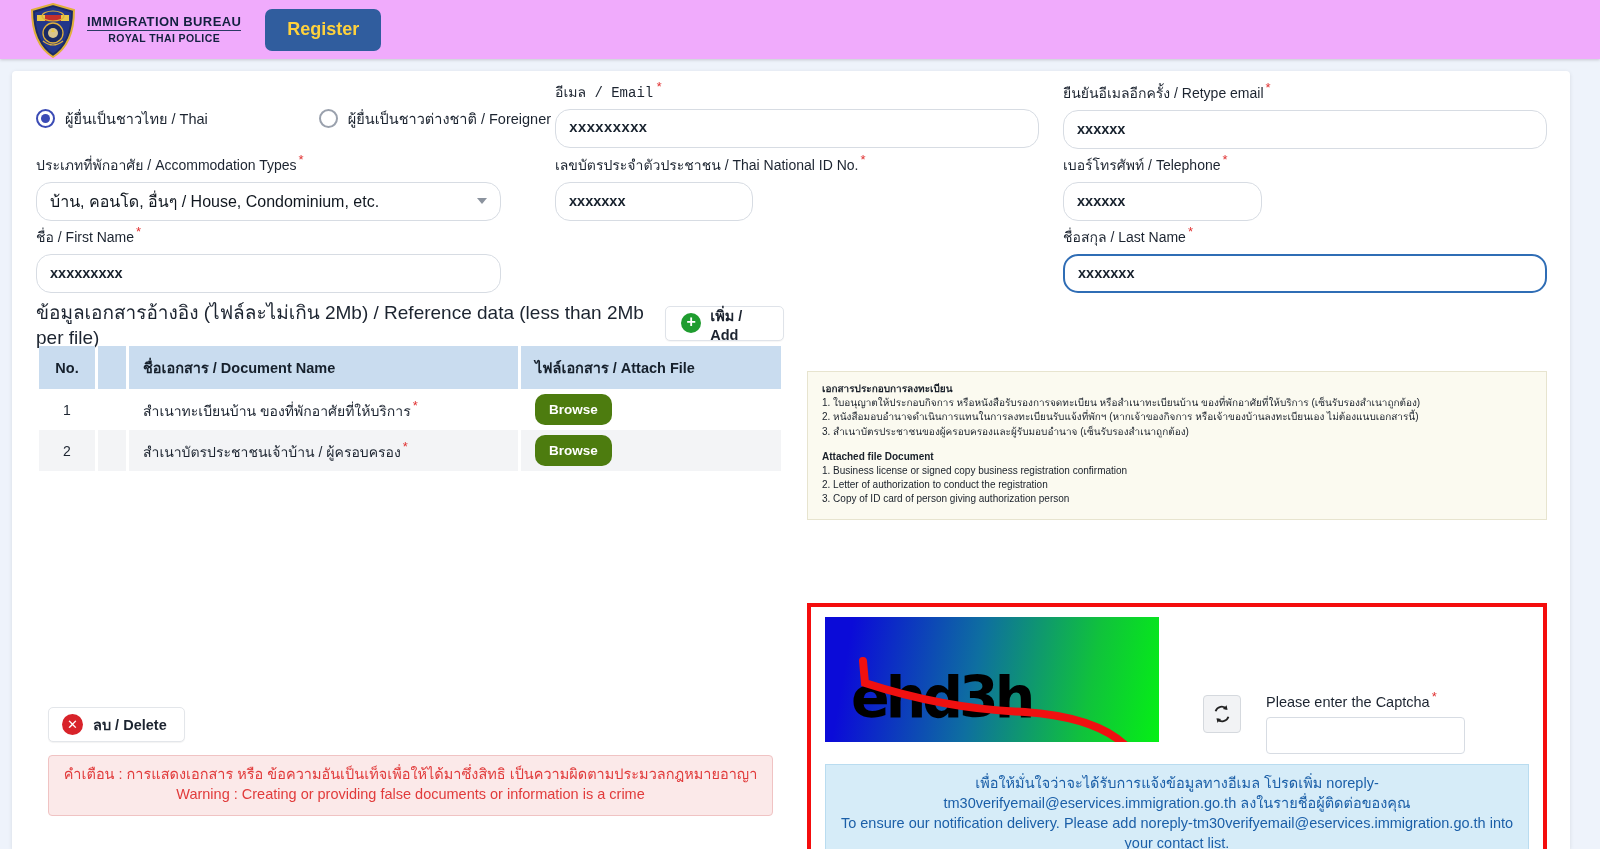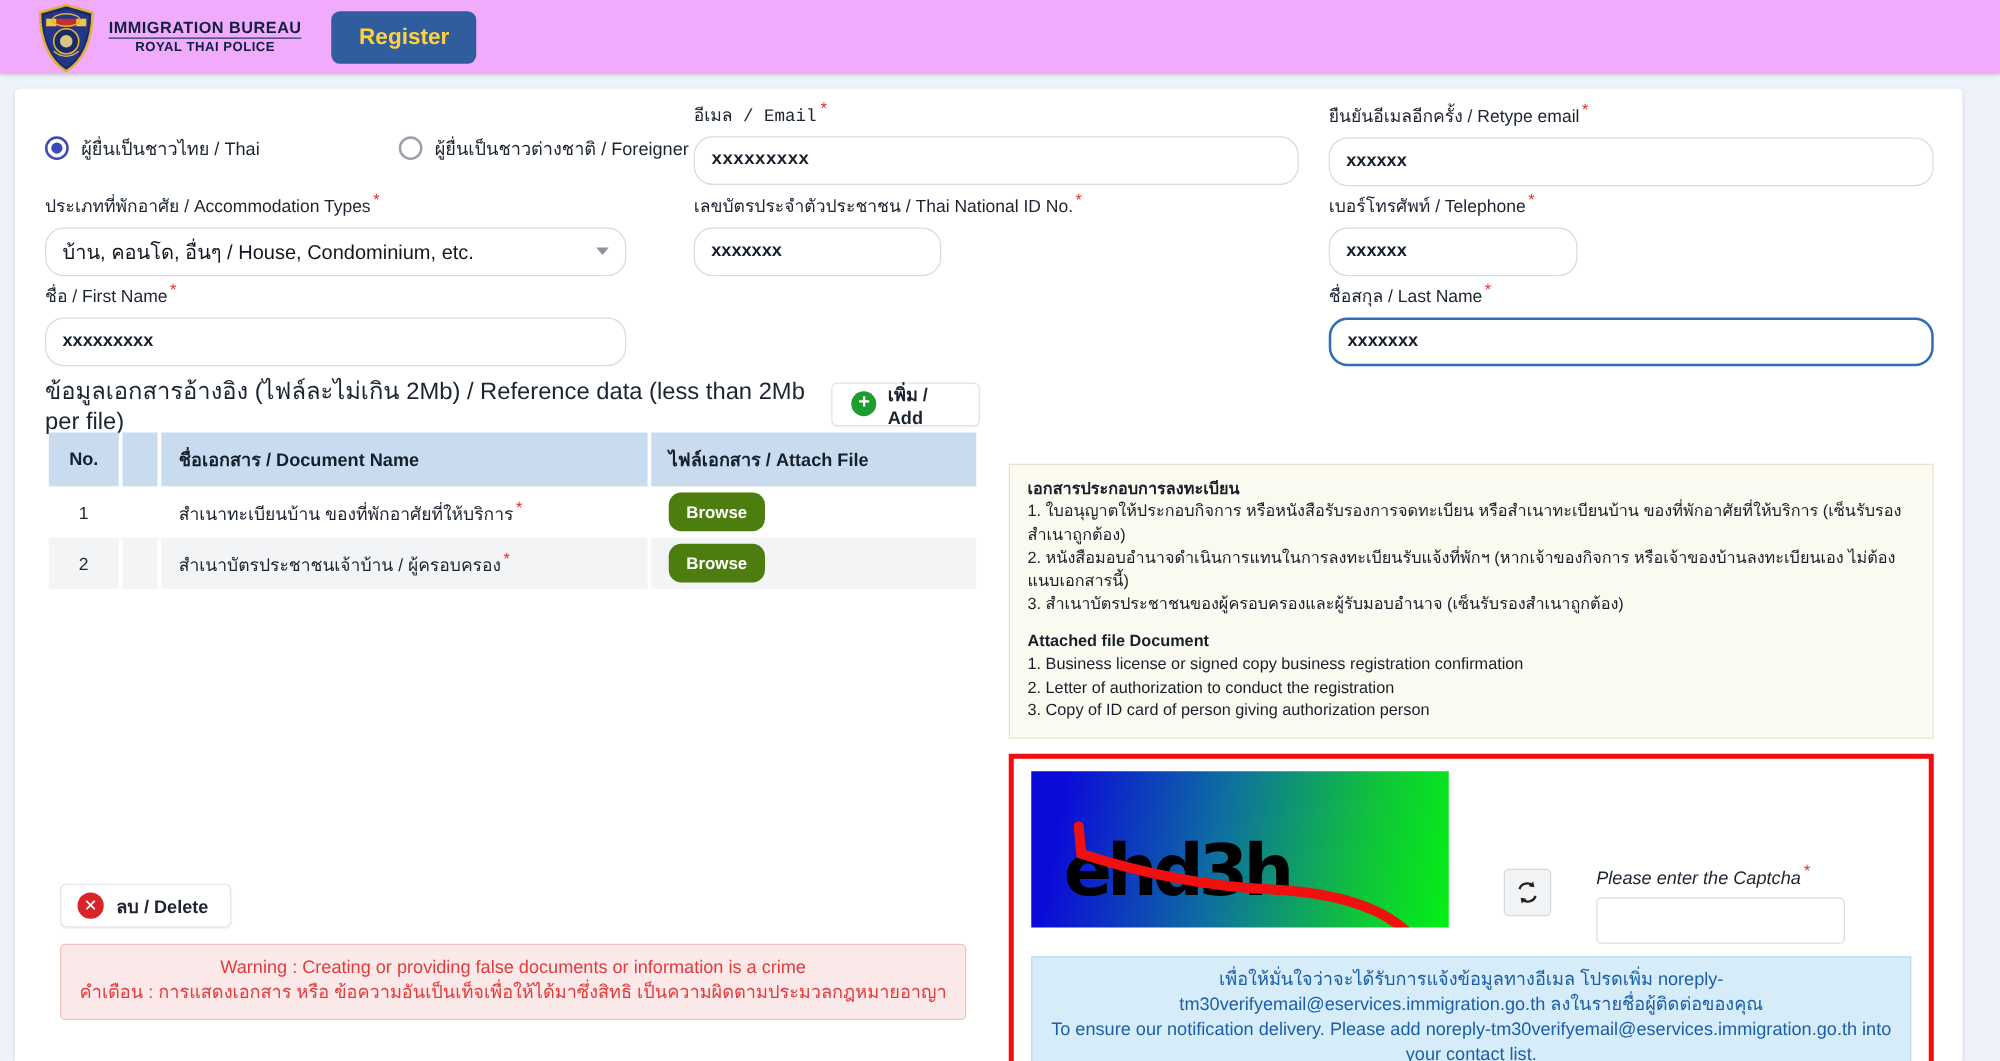--- a/index.html
+++ b/index.html
@@ -142,21 +142,21 @@
   .warn-box {
     background: #fbe9e9; border: 1px solid #f0c3c3; border-radius: 4px;
     padding: 9px 10px 11px; text-align: center;
   }
   .warn-line { color: #e13b3b; font-size: 14.5px; line-height: 1.35; }
 
   
   .info-box {
     background: #fbfaf0; border: 1px solid #e7e4cf;
     padding: 10px 14px 12px;
-    font-size: 13px; color: #181f29; line-height: 1.42;
+    font-size: 10px; color: #181f29; line-height: 1.42;
   }
   .info-box .hd { font-weight: bold; }
   .info-box .sp { height: 11px; }
 
   .captcha-panel {
     border: 4px solid #f40d0d; background: #fff;
     padding: 10px 14px 0;
     position: relative;
   }
   .cap-row { display: flex; align-items: flex-start; gap: 0; }
@@ -170,21 +170,21 @@
     font-family: "DejaVu Sans", sans-serif;
     font-weight: bold; font-size: 57px; color: #000;
     letter-spacing: -4px;
   }
   .cap-stroke { position: absolute; left: 0; top: 0; }
   .refresh-btn {
     width: 38px; height: 38px; border: 1px solid #d5d9de; border-radius: 4px;
     background: #f2f3f5; margin: 78px 0 0 44px; display: flex; align-items: center;
     justify-content: center; cursor: pointer; flex: 0 0 auto;
   }
-  .cap-input-wrap { margin: 72px 0 0 36px; font-style: italic; }
+  .cap-input-wrap { margin: 72px 0 0 25px; }
   .cap-lbl { font-size: 14.5px; color: #1c2430; margin-bottom: 7px; display: block; }
   .cap-input {
     width: 199px; height: 37px; border: 1px solid #d7dce3; border-radius: 4px; background: #fff;
   }
 
   .note-box {
     background: #d6ecf8; border: 1px solid #b9dcf0;
     margin-top: 10px; padding: 8px 12px 10px;
     text-align: center; color: #1b5fa8; font-size: 14.5px; line-height: 1.38;
   }
@@ -316,22 +316,22 @@
 
     <div class="field-block" style="left:12px; top:612px;">
       <div class="del-btn">
         <span class="x-icon">✕</span>
         <span class="del-label">ลบ / Delete</span>
       </div>
     </div>
 
     <div class="field-block" style="left:12px; top:660px; width:725px;">
       <div class="warn-box">
+        <div class="warn-line">คำเตือน : การแสดงเอกสาร หรือ ข้อความอันเป็นเท็จเพื่อให้ได้มาซึ่งสิทธิ เป็นความผิดตามประมวลกฎหมายอาญา</div>
         <div class="warn-line">Warning : Creating or providing false documents or information is a crime</div>
-        <div class="warn-line">คำเตือน : การแสดงเอกสาร หรือ ข้อความอันเป็นเท็จเพื่อให้ได้มาซึ่งสิทธิ เป็นความผิดตามประมวลกฎหมายอาญา</div>
       </div>
     </div>
 
     <div class="field-block" style="left:771px; top:276px; width:740px;">
       <div class="info-box">
         <div class="hd">เอกสารประกอบการลงทะเบียน</div>
         <div>1. ใบอนุญาตให้ประกอบกิจการ หรือหนังสือรับรองการจดทะเบียน หรือสำเนาทะเบียนบ้าน ของที่พักอาศัยที่ให้บริการ (เซ็นรับรองสำเนาถูกต้อง)</div>
         <div>2. หนังสือมอบอำนาจดำเนินการแทนในการลงทะเบียนรับแจ้งที่พักฯ (หากเจ้าของกิจการ หรือเจ้าของบ้านลงทะเบียนเอง ไม่ต้องแนบเอกสารนี้)</div>
         <div>3. สำเนาบัตรประชาชนของผู้ครอบครองและผู้รับมอบอำนาจ (เซ็นรับรองสำเนาถูกต้อง)</div>
         <div class="sp"></div>

